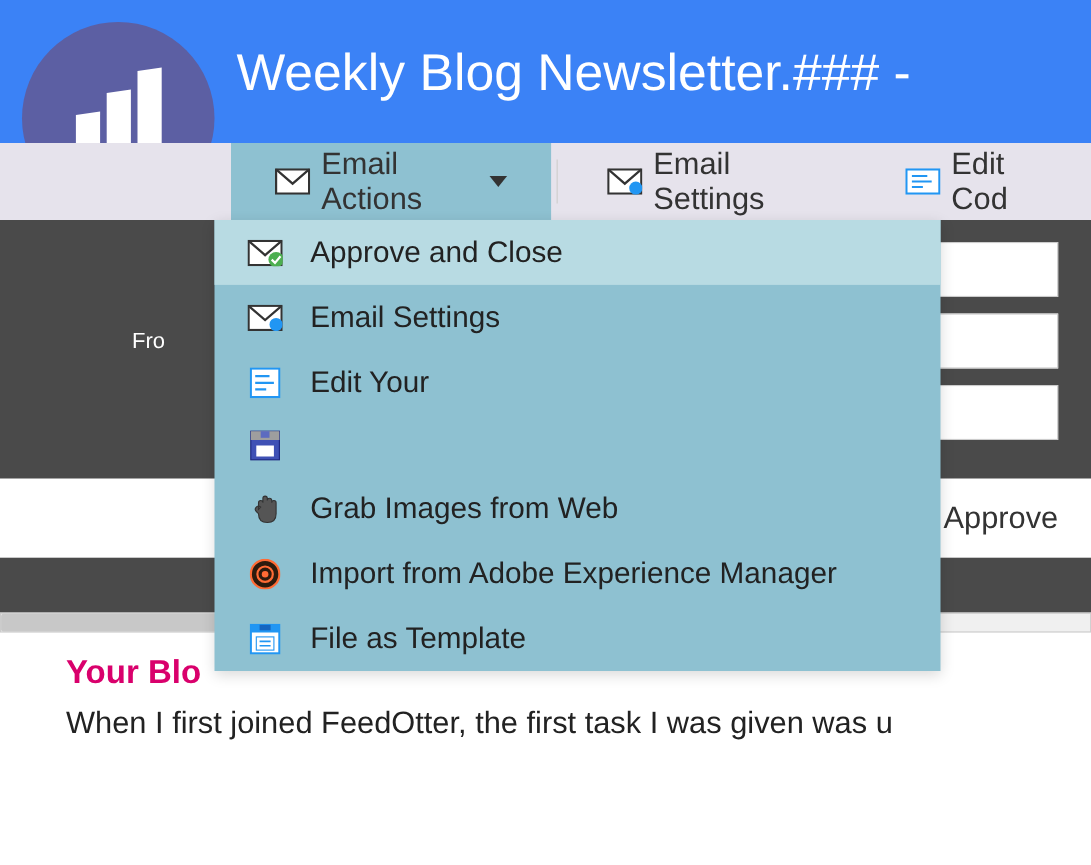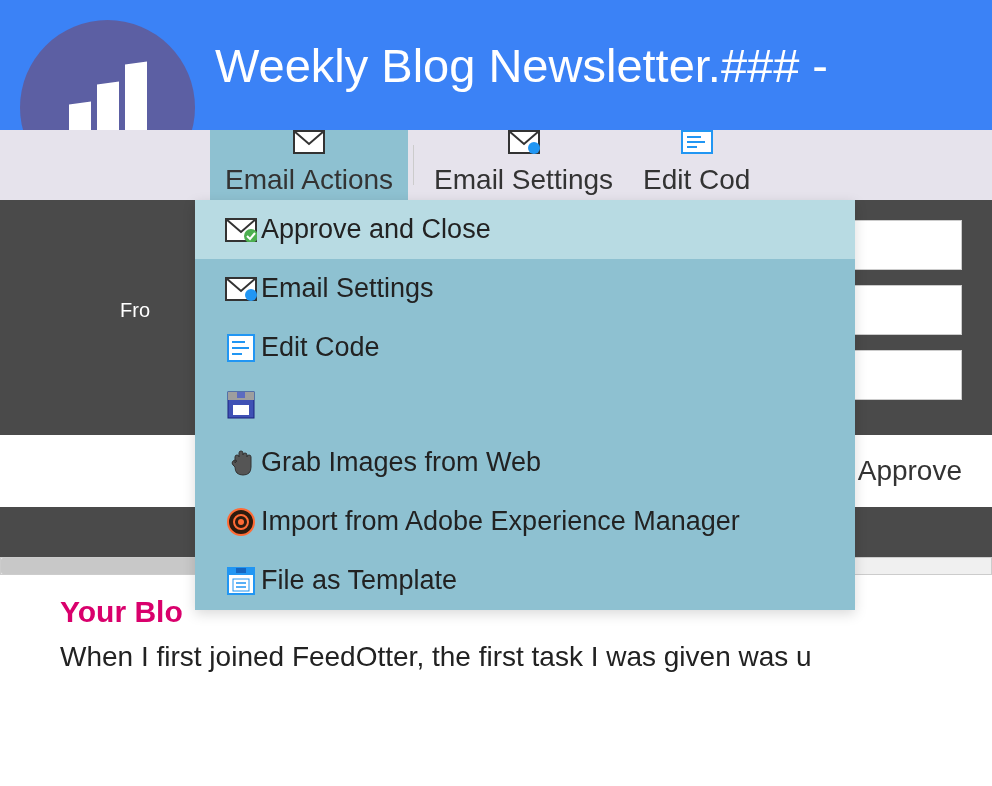--- a/index.html
+++ b/index.html
@@ -47,45 +47,44 @@
       display: flex;
       align-items: center;
       padding-left: 210px;
       position: relative;
       z-index: 12;
     }
     .toolbar-item {
       display: flex;
       align-items: center;
       gap: 10px;
-      padding: 0 15px;
+      padding: 0 40px;
       height: 100%;
       font-size: 28px;
       color: #333;
       cursor: pointer;
-      flex-direction: column;
     }
     .toolbar-item.active { background: #8ec1d1; }
     .toolbar-divider { width: 1px; height: 40px; background: #ccc; margin: 0 5px; }
     
     .icon-svg { width: 32px; height: 24px; flex-shrink: 0; }
     
     .dropdown-menu {
       position: absolute;
       left: 195px;
       top: 200px;
       width: 660px;
       background: #8ec1d1;
       z-index: 20;
       box-shadow: 0 4px 12px rgba(0,0,0,0.15);
     }
     .menu-item {
       display: flex;
       align-items: center;
-      gap: 4px;
+      gap: 25px;
       padding: 14px 30px;
       font-size: 27px;
       color: #222;
       cursor: pointer;
     }
     .menu-item.highlighted { background: #b8dbe3; }
     .menu-icon { width: 32px; height: 28px; flex-shrink: 0; display: flex; align-items: center; justify-content: center; }
     
     .content-area {
       background: #4a4a4a;
@@ -257,21 +256,21 @@
   </div>
   <div class="menu-item">
     <span class="menu-icon">
       <svg width="28" height="28" viewBox="0 0 28 28">
         <rect x="1" y="1" width="26" height="26" fill="#fff" stroke="#2196f3" stroke-width="2"></rect>
         <line x1="5" y1="8" x2="18" y2="8" stroke="#2196f3" stroke-width="2"></line>
         <line x1="5" y1="14" x2="22" y2="14" stroke="#2196f3" stroke-width="2"></line>
         <line x1="5" y1="20" x2="15" y2="20" stroke="#2196f3" stroke-width="2"></line>
       </svg>
     </span>
-    <span>Edit Code</span>
+    <span>Edit Your</span>
   </div>
   <div class="menu-item">
     <span class="menu-icon">
       <svg width="28" height="28" viewBox="0 0 28 28">
         <rect x="1" y="1" width="26" height="26" fill="#3f51b5" stroke="#1a237e" stroke-width="1"></rect>
         <rect x="1" y="1" width="26" height="8" fill="#9e9e9e"></rect>
         <rect x="6" y="14" width="16" height="10" fill="#fff"></rect>
         <rect x="10" y="1" width="8" height="6" fill="#5c6bc0"></rect>
       </svg>
     </span>

